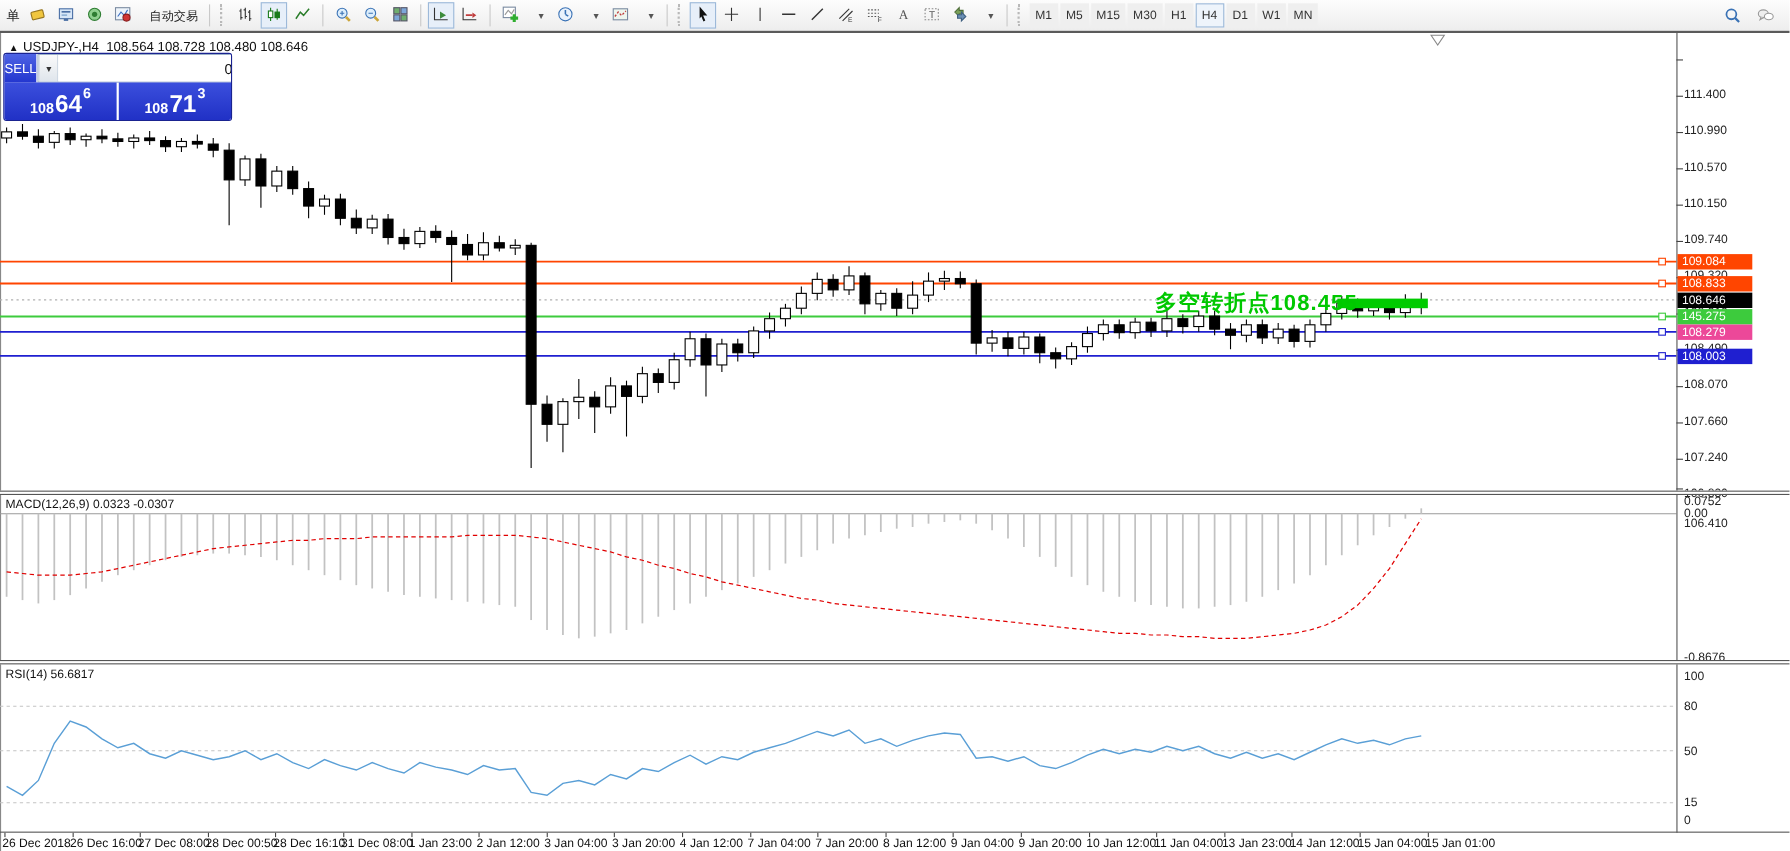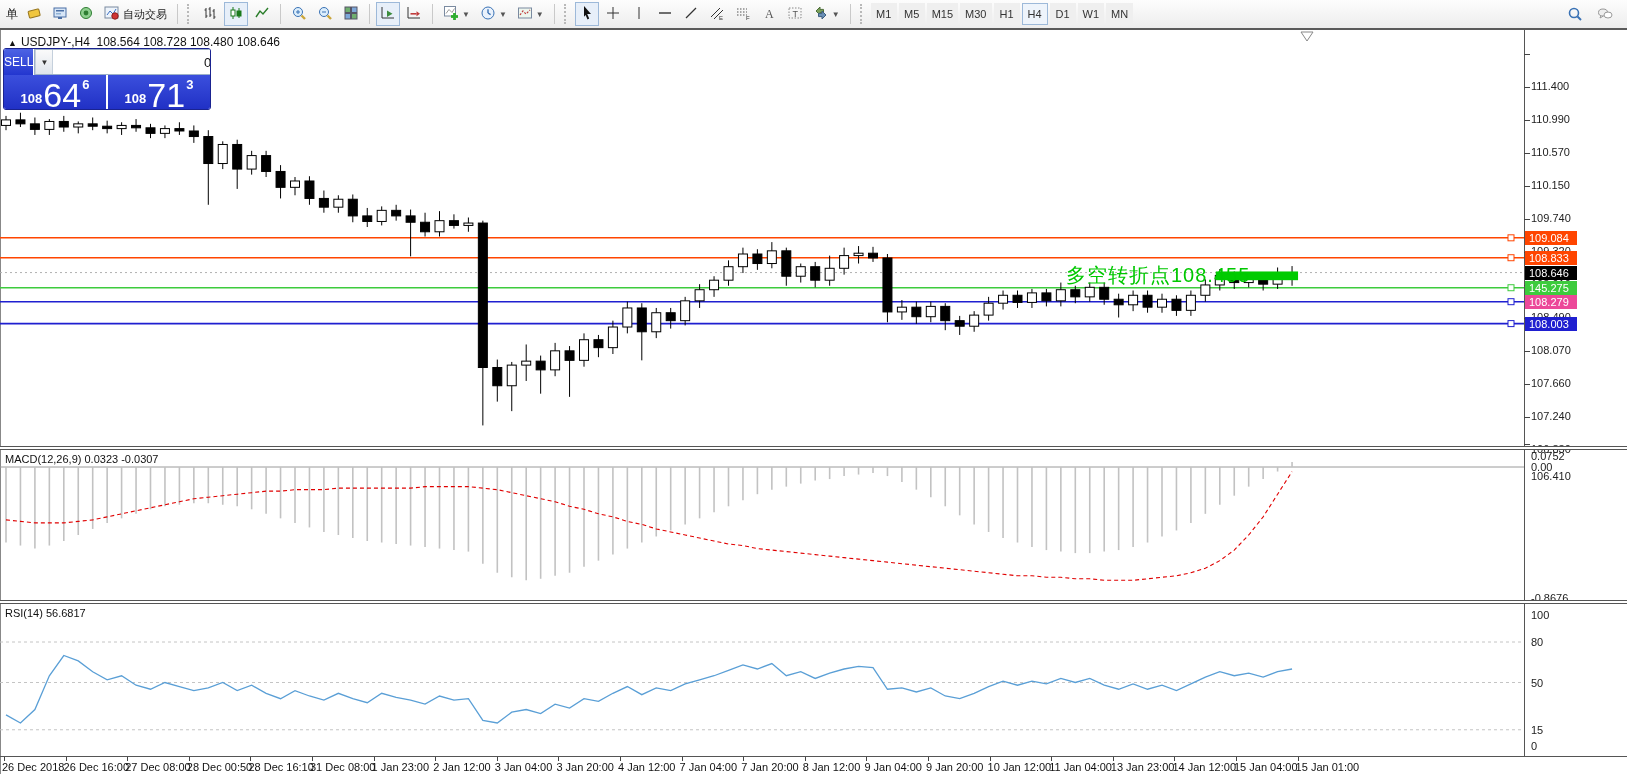--- a/index.html
+++ b/index.html
@@ -8,21 +8,21 @@
   #app { position:relative; width:1627px; height:774px; }
 
   
   #toolbar { position:absolute; left:0; top:0; width:1627px; height:30px;
     background:linear-gradient(#fdfdfd,#ededed);
     border-bottom:2px solid #5a5a5a;
     display:flex; align-items:center; padding:0 4px; gap:2px; z-index:50; }
   .tb-grip { width:6px; height:20px; border-left:2px dotted #b9b9b9; margin:0 3px; }
   .tb-sep  { width:1px; height:20px; background:#c9c9c9; margin:0 4px; }
   .tb-btn { height:24px; min-width:24px; display:flex; align-items:center; justify-content:space-between;
-    gap:3px; padding:0 3px; border:1px solid transparent; background:transparent;
+    gap:16px; padding:0 3px; border:1px solid transparent; background:transparent;
     font-size:11px; color:#222; cursor:default; }
   .tb-btn.active { border:1px solid #9db9d9; background:#e7eff9; }
   .tb-btn svg { width:16px; height:16px; }
   .tb-caret { font-size:8px; color:#555; }
   .tb-tf { height:22px; min-width:26px; padding:0 4px; font-size:11px; color:#333;
     display:flex; align-items:center; justify-content:center; border:1px solid transparent; }
   .tb-tf.active { border:1px solid #9db9d9; background:#eef4fb; }
   .tb-right { margin-left:auto; display:flex; align-items:center; gap:6px; padding-right:6px; }
   .tb-text { font-size:12px; color:#222; padding:0 2px; }
 
@@ -34,45 +34,45 @@
     border-bottom:1px solid #555; background:#fff; z-index:6; }
   #axis-vline { position:absolute; left:1524px; top:30px; width:1px; height:727px; background:#555; z-index:2; }
   #time-topline { position:absolute; left:0; top:756px; width:1627px; height:1px; background:#555; z-index:6; }
 
   .chart-title { position:absolute; left:8px; top:35px; font-size:12px; color:#111; z-index:4; }
   .chart-title .mk { font-size:9px; margin-right:4px; }
   .ind-label { position:absolute; left:5px; font-size:11px; color:#111; z-index:4; }
 
   .ptick { position:absolute; left:1531px; font-size:11px; color:#222; z-index:2;margin-top:32px; }
   .ptick-dash { position:absolute; left:1524px; width:6px; height:1px; background:#444; z-index:2; }
-  .pbox { position:absolute; left:1525px; width:52px; height:14px; font-size:11px; line-height:14px;
+  .pbox { position:absolute; left:1525px; width:68px; height:14px; font-size:11px; line-height:14px;
     color:#fff; padding-left:4px; z-index:3; }
   .subtick { position:absolute; left:1531px; font-size:11px; color:#222; z-index:2; }
 
   .tlabel { position:absolute; top:761px; font-size:11px; color:#111; white-space:nowrap; z-index:3; }
   .ttick { position:absolute; top:757px; width:1px; height:4px; background:#444; z-index:3; }
 
-  #annotation { position:absolute; font-size:20px; font-weight:normal; z-index:4; letter-spacing:1px;margin-left:16px; }
+  #annotation { position:absolute; font-size:20px; font-weight:bold; z-index:4; letter-spacing:1px; }
 
   
   #trade-panel { position:absolute; left:3px; top:48px; width:208px; height:62px; z-index:10;
     background:#2a3ad0; border:1px solid #1a2390; border-radius:3px; overflow:hidden; }
   .tp-row1 { display:flex; height:26px; background:#fff; gap:1px; }
   .tp-sell,.tp-buy { width:56px; color:#fff; font-size:12px; border:none;
     background:linear-gradient(#4d63e4,#2336cf); cursor:pointer; }
   .tp-spin { flex:1; display:flex; border:1px solid #9bb0c8; }
   .tp-spin button { width:18px; border:none; background:linear-gradient(#fafafa,#dfe5ec);
     font-size:8px; color:#333; cursor:pointer; border-left:1px solid #c5d0dc; border-right:1px solid #c5d0dc; }
   .tp-spin input { flex:1; border:none; outline:none; text-align:right; padding-right:8px;
     font-size:13px; color:#111; }
   .tp-row2 { display:flex; height:36px; gap:2px; background:#fff; }
   .tp-price { flex:1; display:flex; align-items:flex-end; justify-content:center;
     background:linear-gradient(#3b4fdd,#1f2fc4); color:#fff; cursor:pointer; padding-bottom:2px; }
   .tp-price .sm { font-size:13px; font-weight:bold; margin-bottom:3px; }
-  .tp-price .bg { font-size:34px; font-weight:normal; line-height:28px; margin:0 1px; }
+  .tp-price .bg { font-size:22px; font-weight:bold; line-height:28px; margin:0 1px; }
   .tp-price .sp { font-size:13px; font-weight:bold; align-self:flex-start; margin-top:2px; }
 </style>
 </head>
 <body>
 
 <div id="app">
   <div id="toolbar">
       <span class="tb-text">单</span>
       <button class="tb-btn">
         <span><svg viewBox="0 0 16 16">

